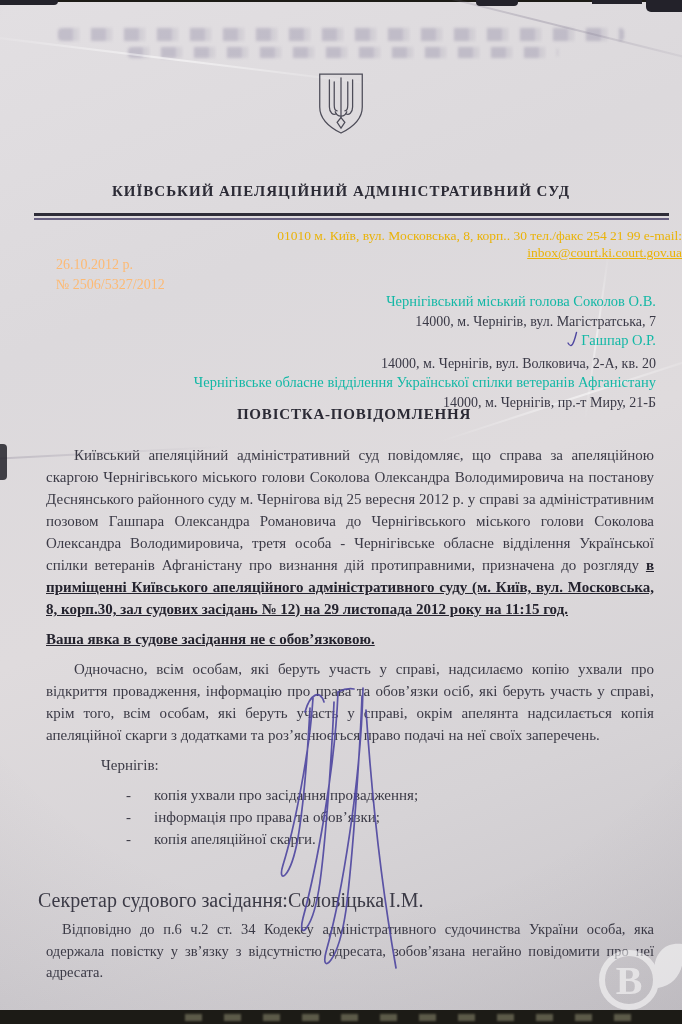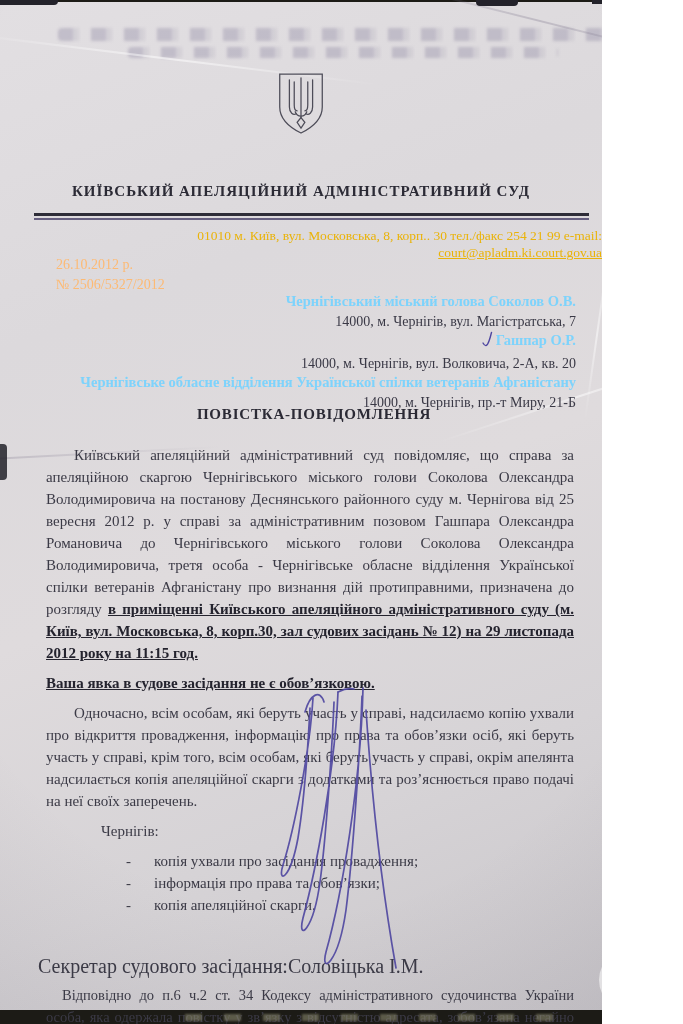--- a/index.html
+++ b/index.html
@@ -1,16 +1,16 @@
 <!DOCTYPE html>
 <html><head>
 <meta charset="utf-8">
 <style>
   html,body{margin:0;padding:0;}
-  .photo{position:relative;width:602px;height:1024px;overflow:hidden;
+  .photo{position:relative;width:682px;height:1024px;overflow:hidden;
     background:#1c1b16;font-family:"Liberation Serif","DejaVu Serif",serif;}
   .paper{position:absolute;left:0;top:2px;right:0;bottom:14px;
     background:linear-gradient(158deg,#e2dfe2 0%,#dcd9dc 28%,#dfdbdd 52%,#d6d3d6 76%,#c9c6ca 100%);}
   .paper::after{content:"";position:absolute;inset:0;pointer-events:none;
     background:radial-gradient(125% 95% at 50% 38%, transparent 55%, rgba(70,65,82,.17) 100%);}
   
   .crease{position:absolute;pointer-events:none;}
   .crease-1{left:-40px;top:58px;width:420px;height:2px;
     background:linear-gradient(90deg,transparent,rgba(255,255,255,.55),transparent);transform:rotate(7deg);}
   .crease-2{left:330px;top:20px;width:420px;height:2px;
@@ -44,21 +44,21 @@
     font-weight:bold;font-size:15px;letter-spacing:1px;color:#2b2a35;}
   .rule{position:absolute;left:34px;right:13px;top:213px;}
   .rule .r1{height:3px;background:#2e2d38;}
   .rule .r2{height:2px;background:#665f80;margin-top:2px;}
   .addr{position:absolute;left:0;right:0;top:227px;text-align:right;
     font-size:13.5px;color:#eab308;line-height:17px;}
   .addr .email{text-decoration:underline;}
   .meta{position:absolute;left:56px;top:255px;font-size:14px;color:#fdba74;line-height:20px;}
   .recipients{position:absolute;right:26px;left:40px;top:292px;text-align:right;
     font-size:14px;color:#3a3946;line-height:19.5px;}
-  .recipients .rname{font-weight:bold;color:#7dd3fc;font-size:14.5px;}
+  .recipients .rname{font-weight:normal;color:#14b8a6;font-size:14.5px;}
   .tick{display:inline-block;vertical-align:-3px;margin-right:2px;}
   .title{position:absolute;left:0;right:0;top:406px;text-align:center;
     font-weight:bold;font-size:15px;letter-spacing:.8px;color:#2b2a35;padding-left:26px;}
   .flow{position:absolute;left:38px;right:20px;top:436px;font-size:15px;
     color:#3b3a46;line-height:22px;text-align:justify;}
   .flow p{margin:8px;}
   .indent{text-indent:28px;}
   .bu{font-weight:bold;text-decoration:underline;color:#24232e;}
   .attach-label{margin-top:0;padding-left:55px;}
   .attach-item{display:flex;padding-left:88px;}
@@ -106,21 +106,21 @@
 
   <div class="court-name">КИЇВСЬКИЙ АПЕЛЯЦІЙНИЙ АДМІНІСТРАТИВНИЙ СУД</div>
 
   <div class="rule">
     <div class="r1"></div>
       <div class="r2"></div>
   </div>
 
   <div class="addr">
     <div>01010 м. Київ, вул. Московська, 8, корп.. 30 тел./факс 254 21 99 e-mail:</div>
-    <div class="email">court@apladm.ki.court.gov.ua</div>
+    <div class="email">inbox@court.ki.court.gov.ua</div>
   </div>
 
   <div class="meta">
     <div>26.10.2012 р.</div>
     <div>№ 2506/5327/2012</div>
   </div>
 
   <div class="recipients">
     <div class="rname">Чернігівський міський голова Соколов О.В.</div>
     <div>14000, м. Чернігів, вул. Магістратська, 7</div>

